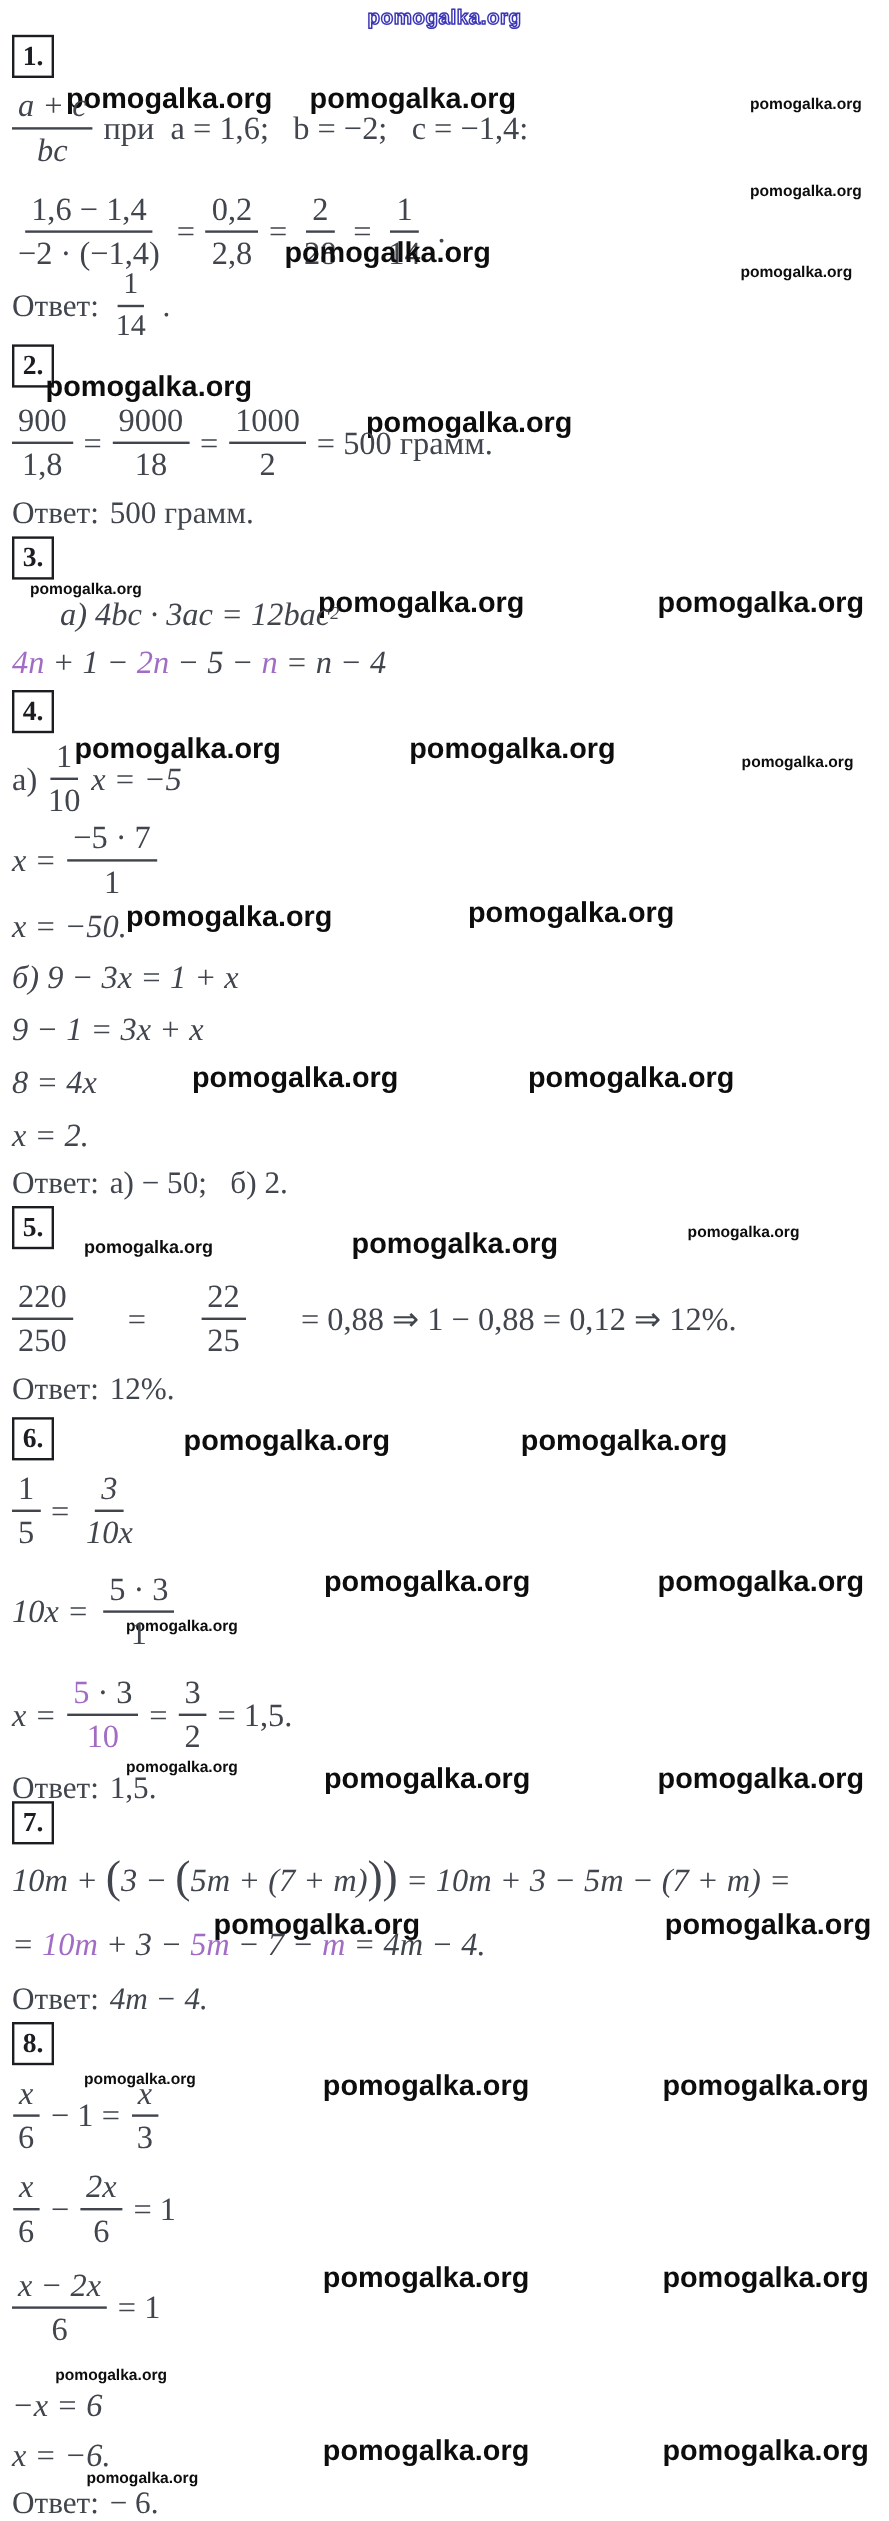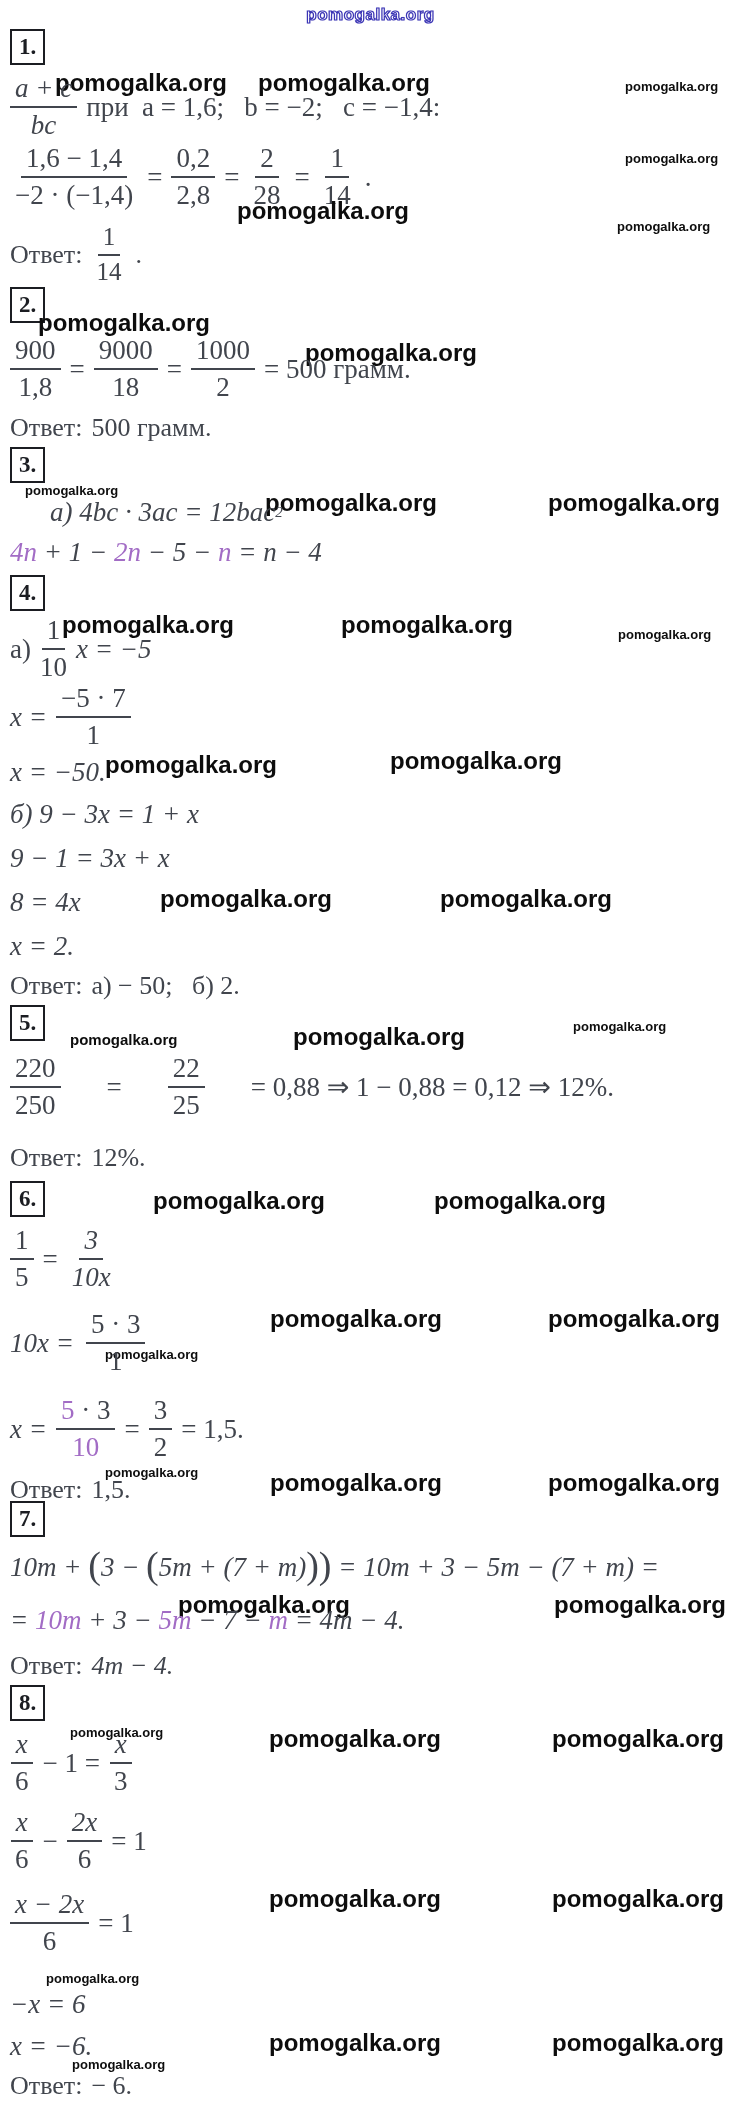--- a/index.html
+++ b/index.html
@@ -44,21 +44,21 @@
       <span class="pnum">1.</span>
     </div>
     <span class="wm wm-b" style="left:55px;top:40px;">pomogalka.org</span>
     <span class="wm wm-b" style="left:258px;top:40px;">pomogalka.org</span>
     <span class="wm wm-s" style="left:625px;top:50px;">pomogalka.org</span>
     <div class="row mrow" style="top:44px;">
       <span class="frac"><span class="fnum">a + c</span><span class="fden">bc</span></span>
       <span class="up">при  a = 1,6;   b = −2;   c = −1,4:</span>
     </div>
     <span class="wm wm-s" style="left:625px;top:122px;">pomogalka.org</span>
-    <div class="row mrow up" style="top:114px;">
+    <div class="row mrow up" style="top:130px;">
       <span class="frac"><span class="fnum">1,6 − 1,4</span><span class="fden">−2 · (−1,4)</span></span>
       <span>=</span>
       <span class="frac"><span class="fnum">0,2</span><span class="fden">2,8</span></span>
       <span>=</span>
       <span class="frac"><span class="fnum">2</span><span class="fden">28</span></span>
       <span>=</span>
       <span class="frac"><span class="fnum">1</span><span class="fden">14</span></span>
       <span>.</span>
     </div>
     <span class="wm wm-b" style="left:237px;top:168px;">pomogalka.org</span>
@@ -146,21 +146,21 @@
     </div>
   </div>
 
   <div class="sec" style="height:176px;">
     <div class="row" style="top:0;">
       <span class="pnum">5.</span>
     </div>
     <span class="wm wm-m" style="left:70px;top:26px;">pomogalka.org</span>
     <span class="wm wm-b" style="left:293px;top:18px;">pomogalka.org</span>
     <span class="wm wm-s" style="left:573px;top:14px;">pomogalka.org</span>
-    <div class="row mrow up" style="top:48px;gap:46px;">
+    <div class="row mrow up" style="top:60px;gap:46px;">
       <span class="frac"><span class="fnum">220</span><span class="fden">250</span></span>
       <span>=</span>
       <span class="frac"><span class="fnum">22</span><span class="fden">25</span></span>
       <span>= 0,88 ⇒ 1 − 0,88 = 0,12 ⇒ 12%.</span>
     </div>
     <div class="row ansrow" style="top:138px;">
       <span>Ответ:</span>
       <span>12%.</span>
     </div>
   </div>

